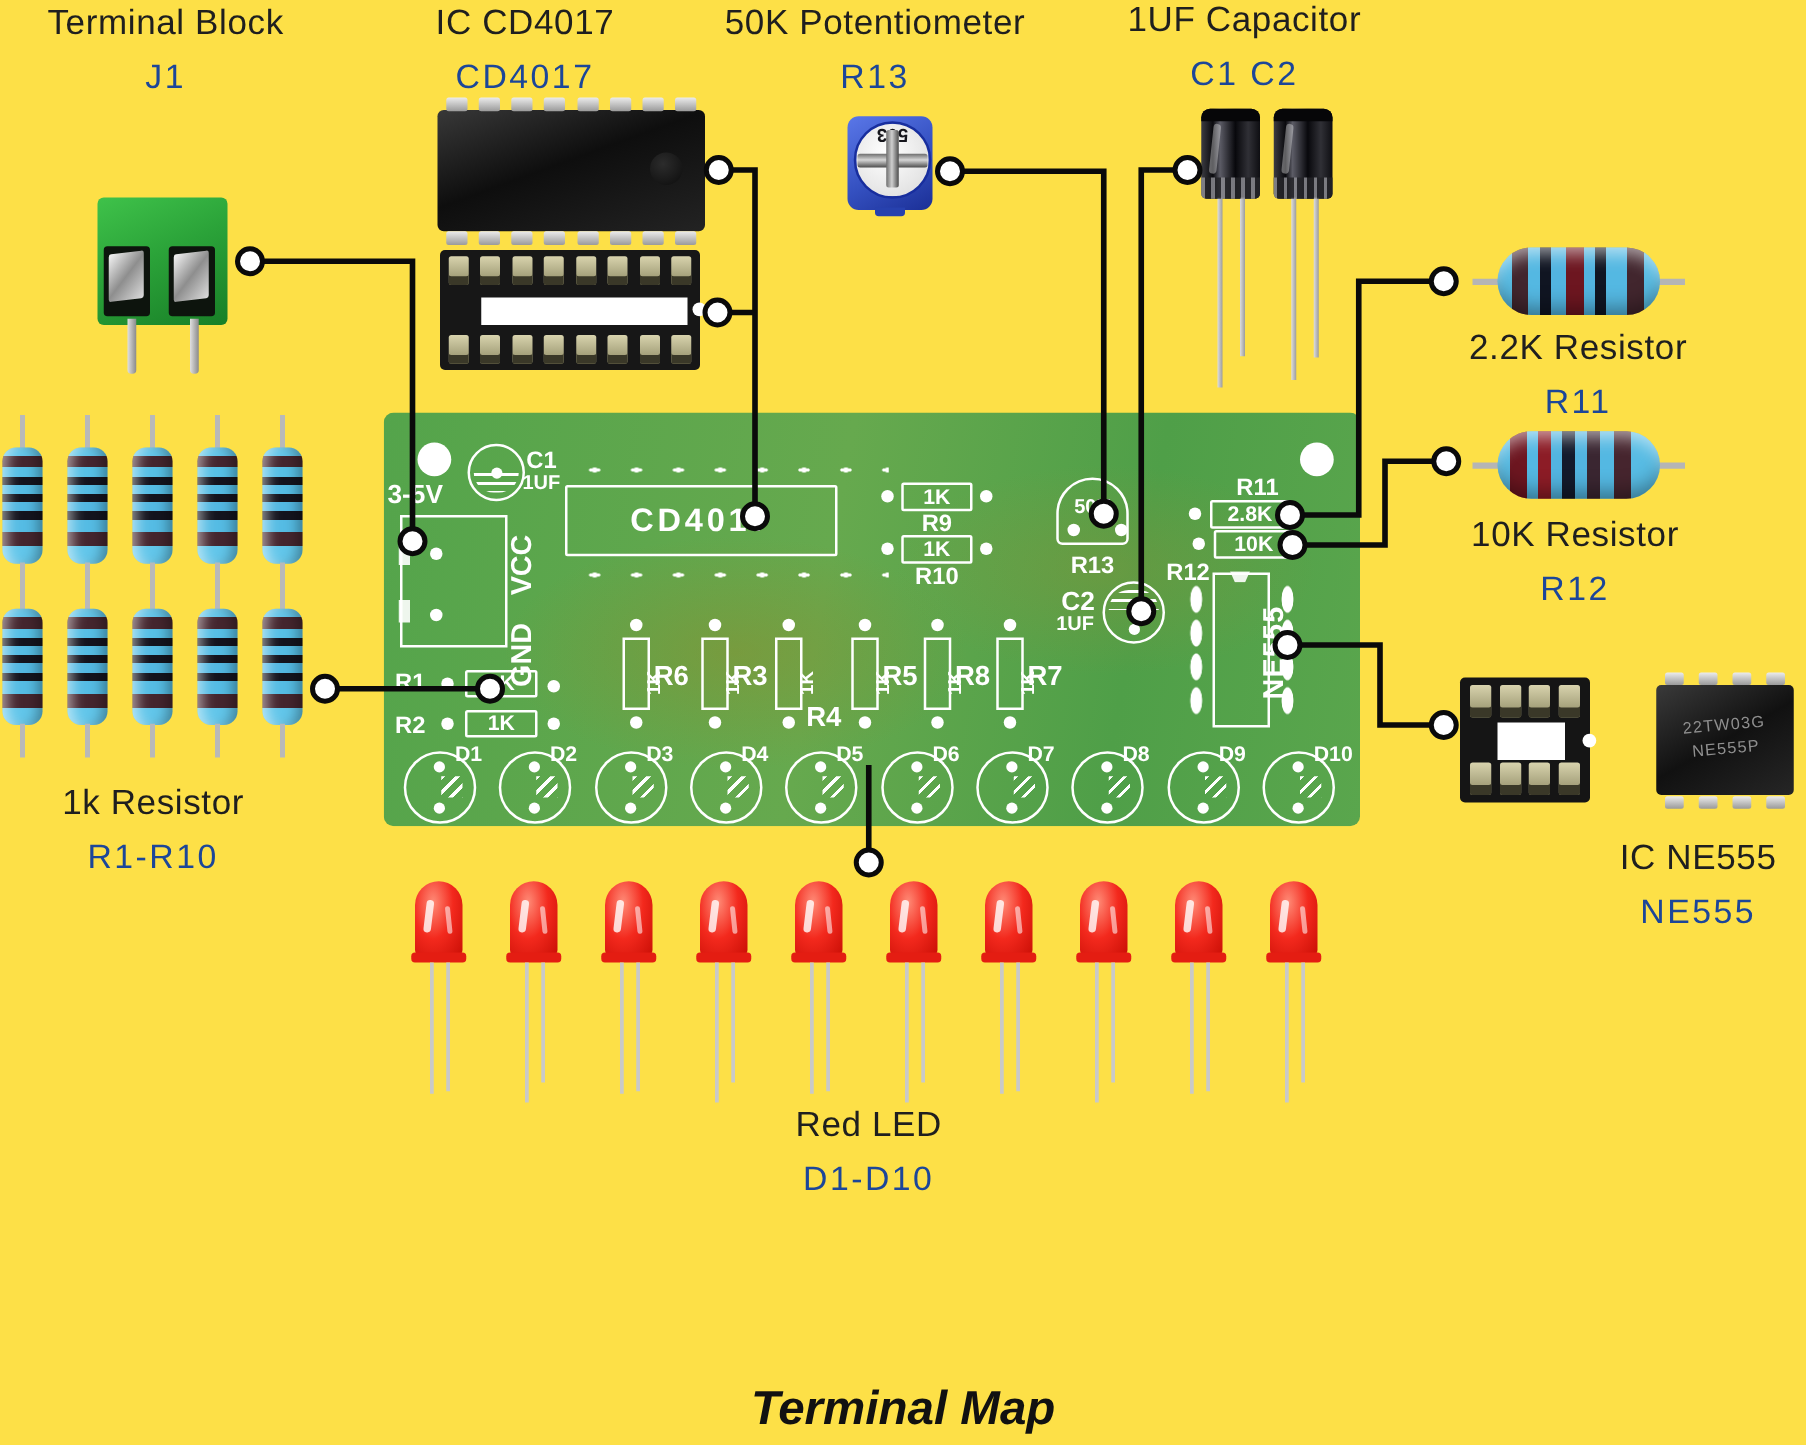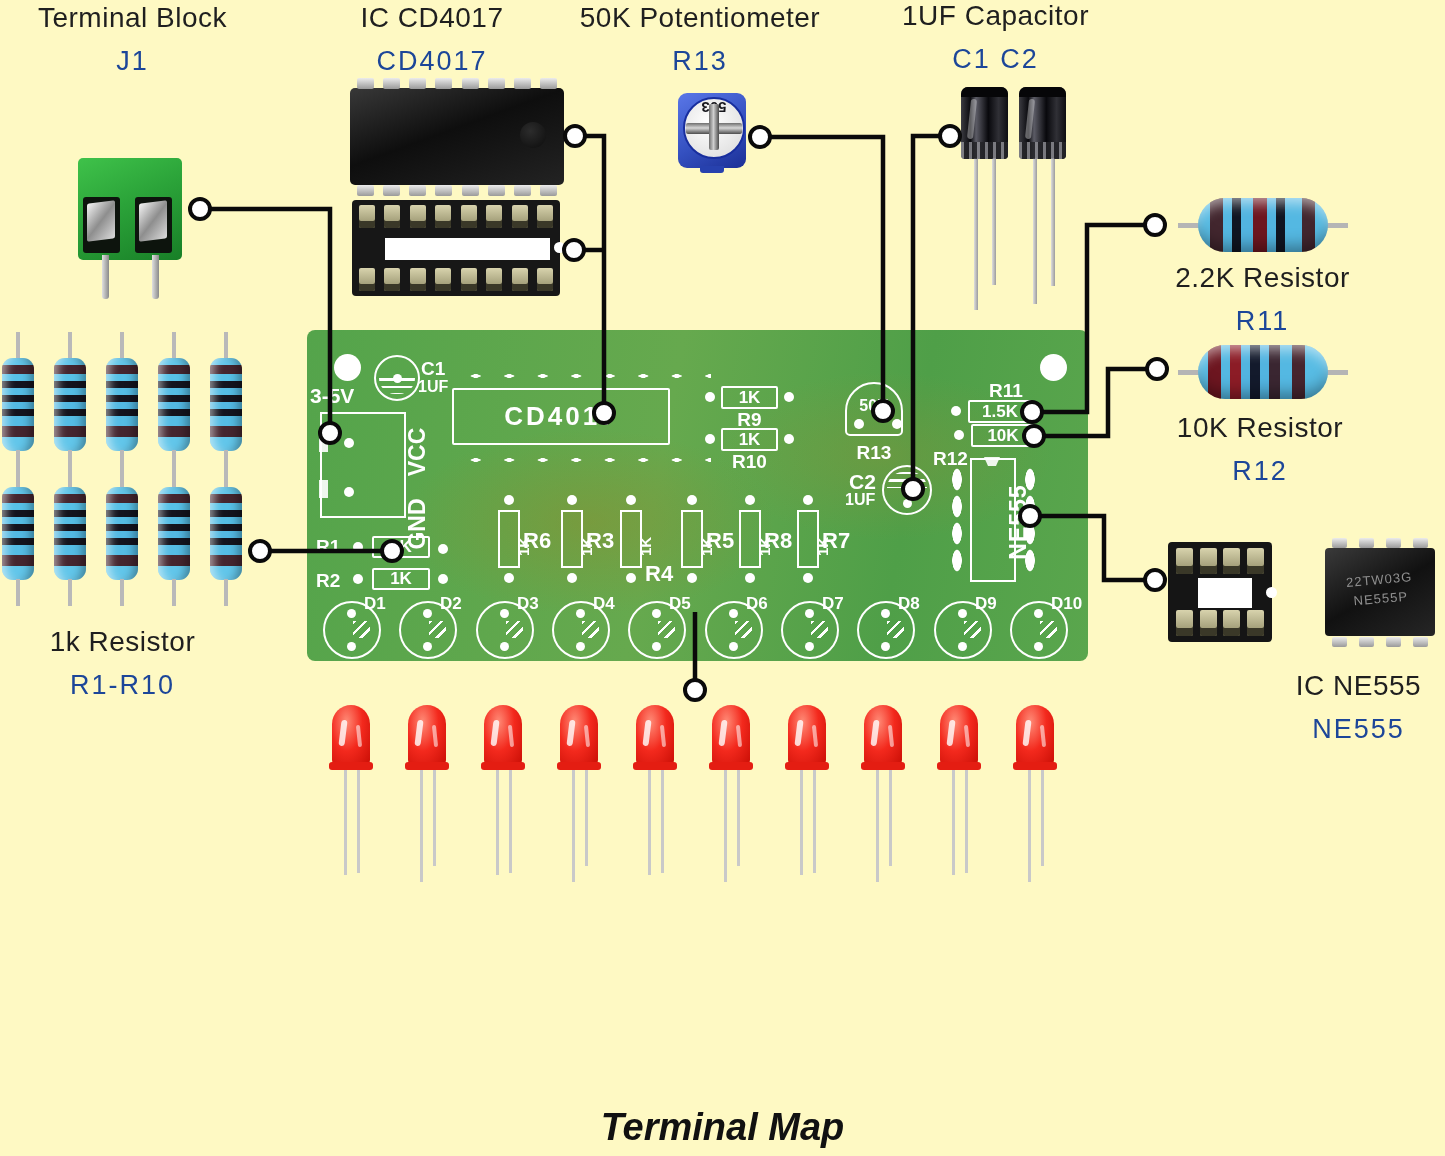--- a/index.html
+++ b/index.html
@@ -1,16 +1,16 @@
 <!DOCTYPE html>
 <html style="--blue: #1c4699; --title-black: #1f1f1f; --pcb-green: #66a94e; --led-red: #f3291d; --terminal-green: #2ba339; --pot-blue: #3450c0;"><head>
 <meta charset="utf-8">
 <style>
   html,body{margin:0;padding:0;background:#ffffff;}
-  .stage{position:relative;width:1445px;height:1156px;background:#fef9c3;overflow:hidden;
+  .stage{position:relative;width:1445px;height:1156px;background:#fde047;overflow:hidden;
          font-family:"Liberation Sans",sans-serif;}
   .abs{position:absolute;}
 
   
   .clabel{position:absolute;text-align:center;}
   .clabel .t{font-size:28px;color:var(--title-black,#1f1f1f);letter-spacing:.5px;white-space:nowrap;}
   .clabel .r{font-size:27px;color:var(--blue,#1c4699);letter-spacing:2px;margin-top:12px;white-space:nowrap;}
 
   .caption{position:absolute;left:0;right:0;top:1106px;text-align:center;
            font-size:38px;font-weight:bold;font-style:italic;color:#111;}
@@ -169,21 +169,21 @@
 </style>
 </head>
 <body>
 
 <div class="stage">
 
   <div class="clabel" style="left:10px;top:2px;width:245px;">
     <div class="t">Terminal Block</div>
     <div class="r">J1</div>
   </div>
-  <div class="clabel" style="left:327px;top:2px;width:210px;">
+  <div class="clabel" style="left:315px;top:2px;width:210px;">
     <div class="t">IC CD4017</div>
     <div class="r">CD4017</div>
   </div>
   <div class="clabel" style="left:560px;top:2px;width:280px;">
     <div class="t">50K Potentiometer</div>
     <div class="r">R13</div>
   </div>
   <div class="clabel" style="left:873px;top:0px;width:245px;">
     <div class="t">1UF Capacitor</div>
     <div class="r">C1 C2</div>
@@ -196,20 +196,24 @@
     <div class="t">10K Resistor</div>
     <div class="r">R12</div>
   </div>
   <div class="clabel" style="left:10px;top:626px;width:225px;">
     <div class="t">1k Resistor</div>
     <div class="r">R1-R10</div>
   </div>
   <div class="clabel" style="left:1252px;top:670px;width:213px;">
     <div class="t">IC NE555</div>
     <div class="r">NE555</div>
+  </div>
+  <div class="clabel" style="left:570px;top:884px;width:250px;">
+    <div class="t">Red LED</div>
+    <div class="r">D1-D10</div>
   </div>
 
   <div class="abs tblock">
     <div class="tb-slot s1">
         <div class="tb-clamp"></div>
       </div>
     <div class="tb-slot s2">
         <div class="tb-clamp"></div>
       </div>
     <div class="tb-pin p1"></div>
@@ -481,21 +485,21 @@
     <div class="ss" style="left:414px;top:121px;width:57px;text-align:center;font-size:19px;">R10</div>
 
     <div class="arch" style="left:538px;top:52px;width:58px;height:54px;">
       <div class="ss" style="left:0;right:0;top:13px;text-align:center;font-size:16px;">50K</div>
     </div>
     <div class="pad" style="left:547px;top:89px;"></div>
     <div class="pad" style="left:585px;top:89px;"></div>
     <div class="ss" style="left:538px;top:112px;width:58px;text-align:center;font-size:19px;">R13</div>
 
     <div class="ss" style="left:668px;top:50px;width:62px;text-align:center;font-size:19px;">R11</div>
-    <div class="box" style="left:661px;top:70px;width:64px;height:23px;font-size:17px;line-height:19px;">1.5K</div>
+    <div class="box" style="left:661px;top:70px;width:64px;height:23px;font-size:17px;line-height:19px;">2.8K</div>
     <div class="pad" style="left:644px;top:76px;"></div>
     <div class="box" style="left:664px;top:94px;width:64px;height:23px;font-size:17px;line-height:19px;">10K</div>
     <div class="pad" style="left:647px;top:100px;"></div>
     <div class="ss" style="left:626px;top:118px;font-size:19px;">R12</div>
 
     <div class="c1circ" style="left:575px;top:135px;width:50px;height:50px;">
       <div class="stripes" style="bottom:auto;top:5px;border-radius:20px 20px 0 0;"></div>
       <div class="cdot" style="left:19px;top:32px;"></div>
     </div>
     <div class="ss" style="left:542px;top:140px;font-size:21px;">C2</div>

